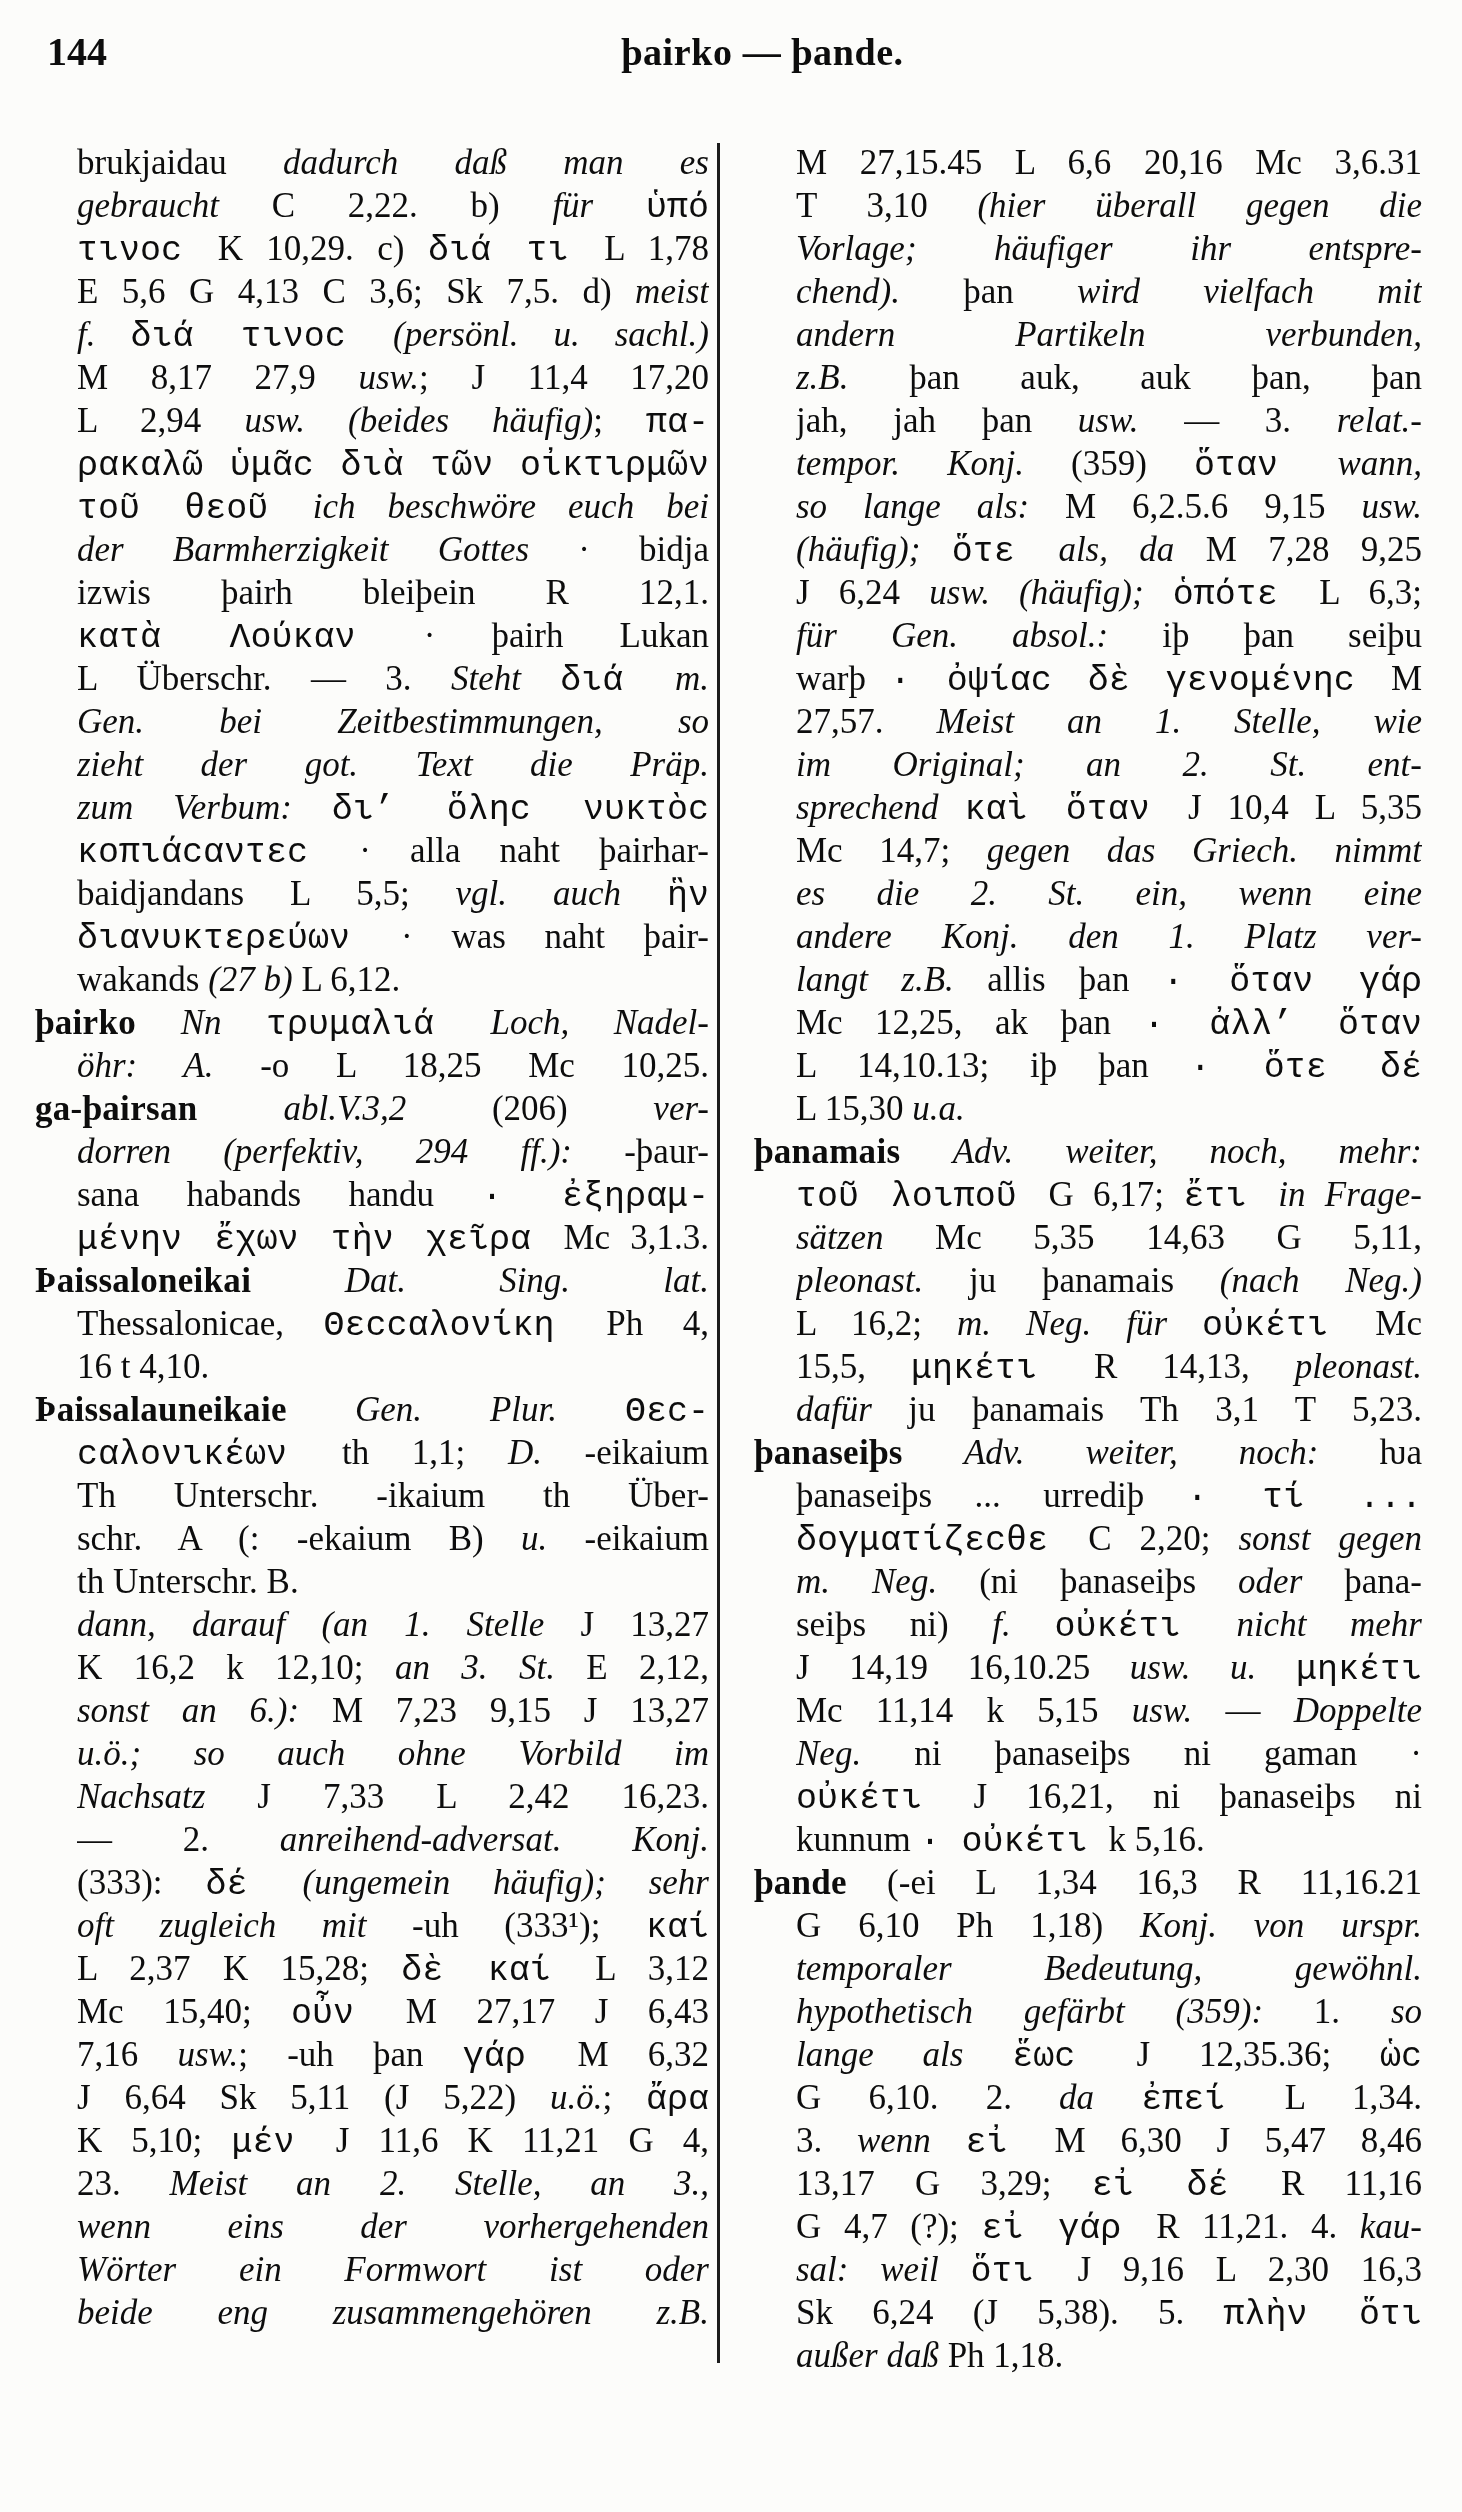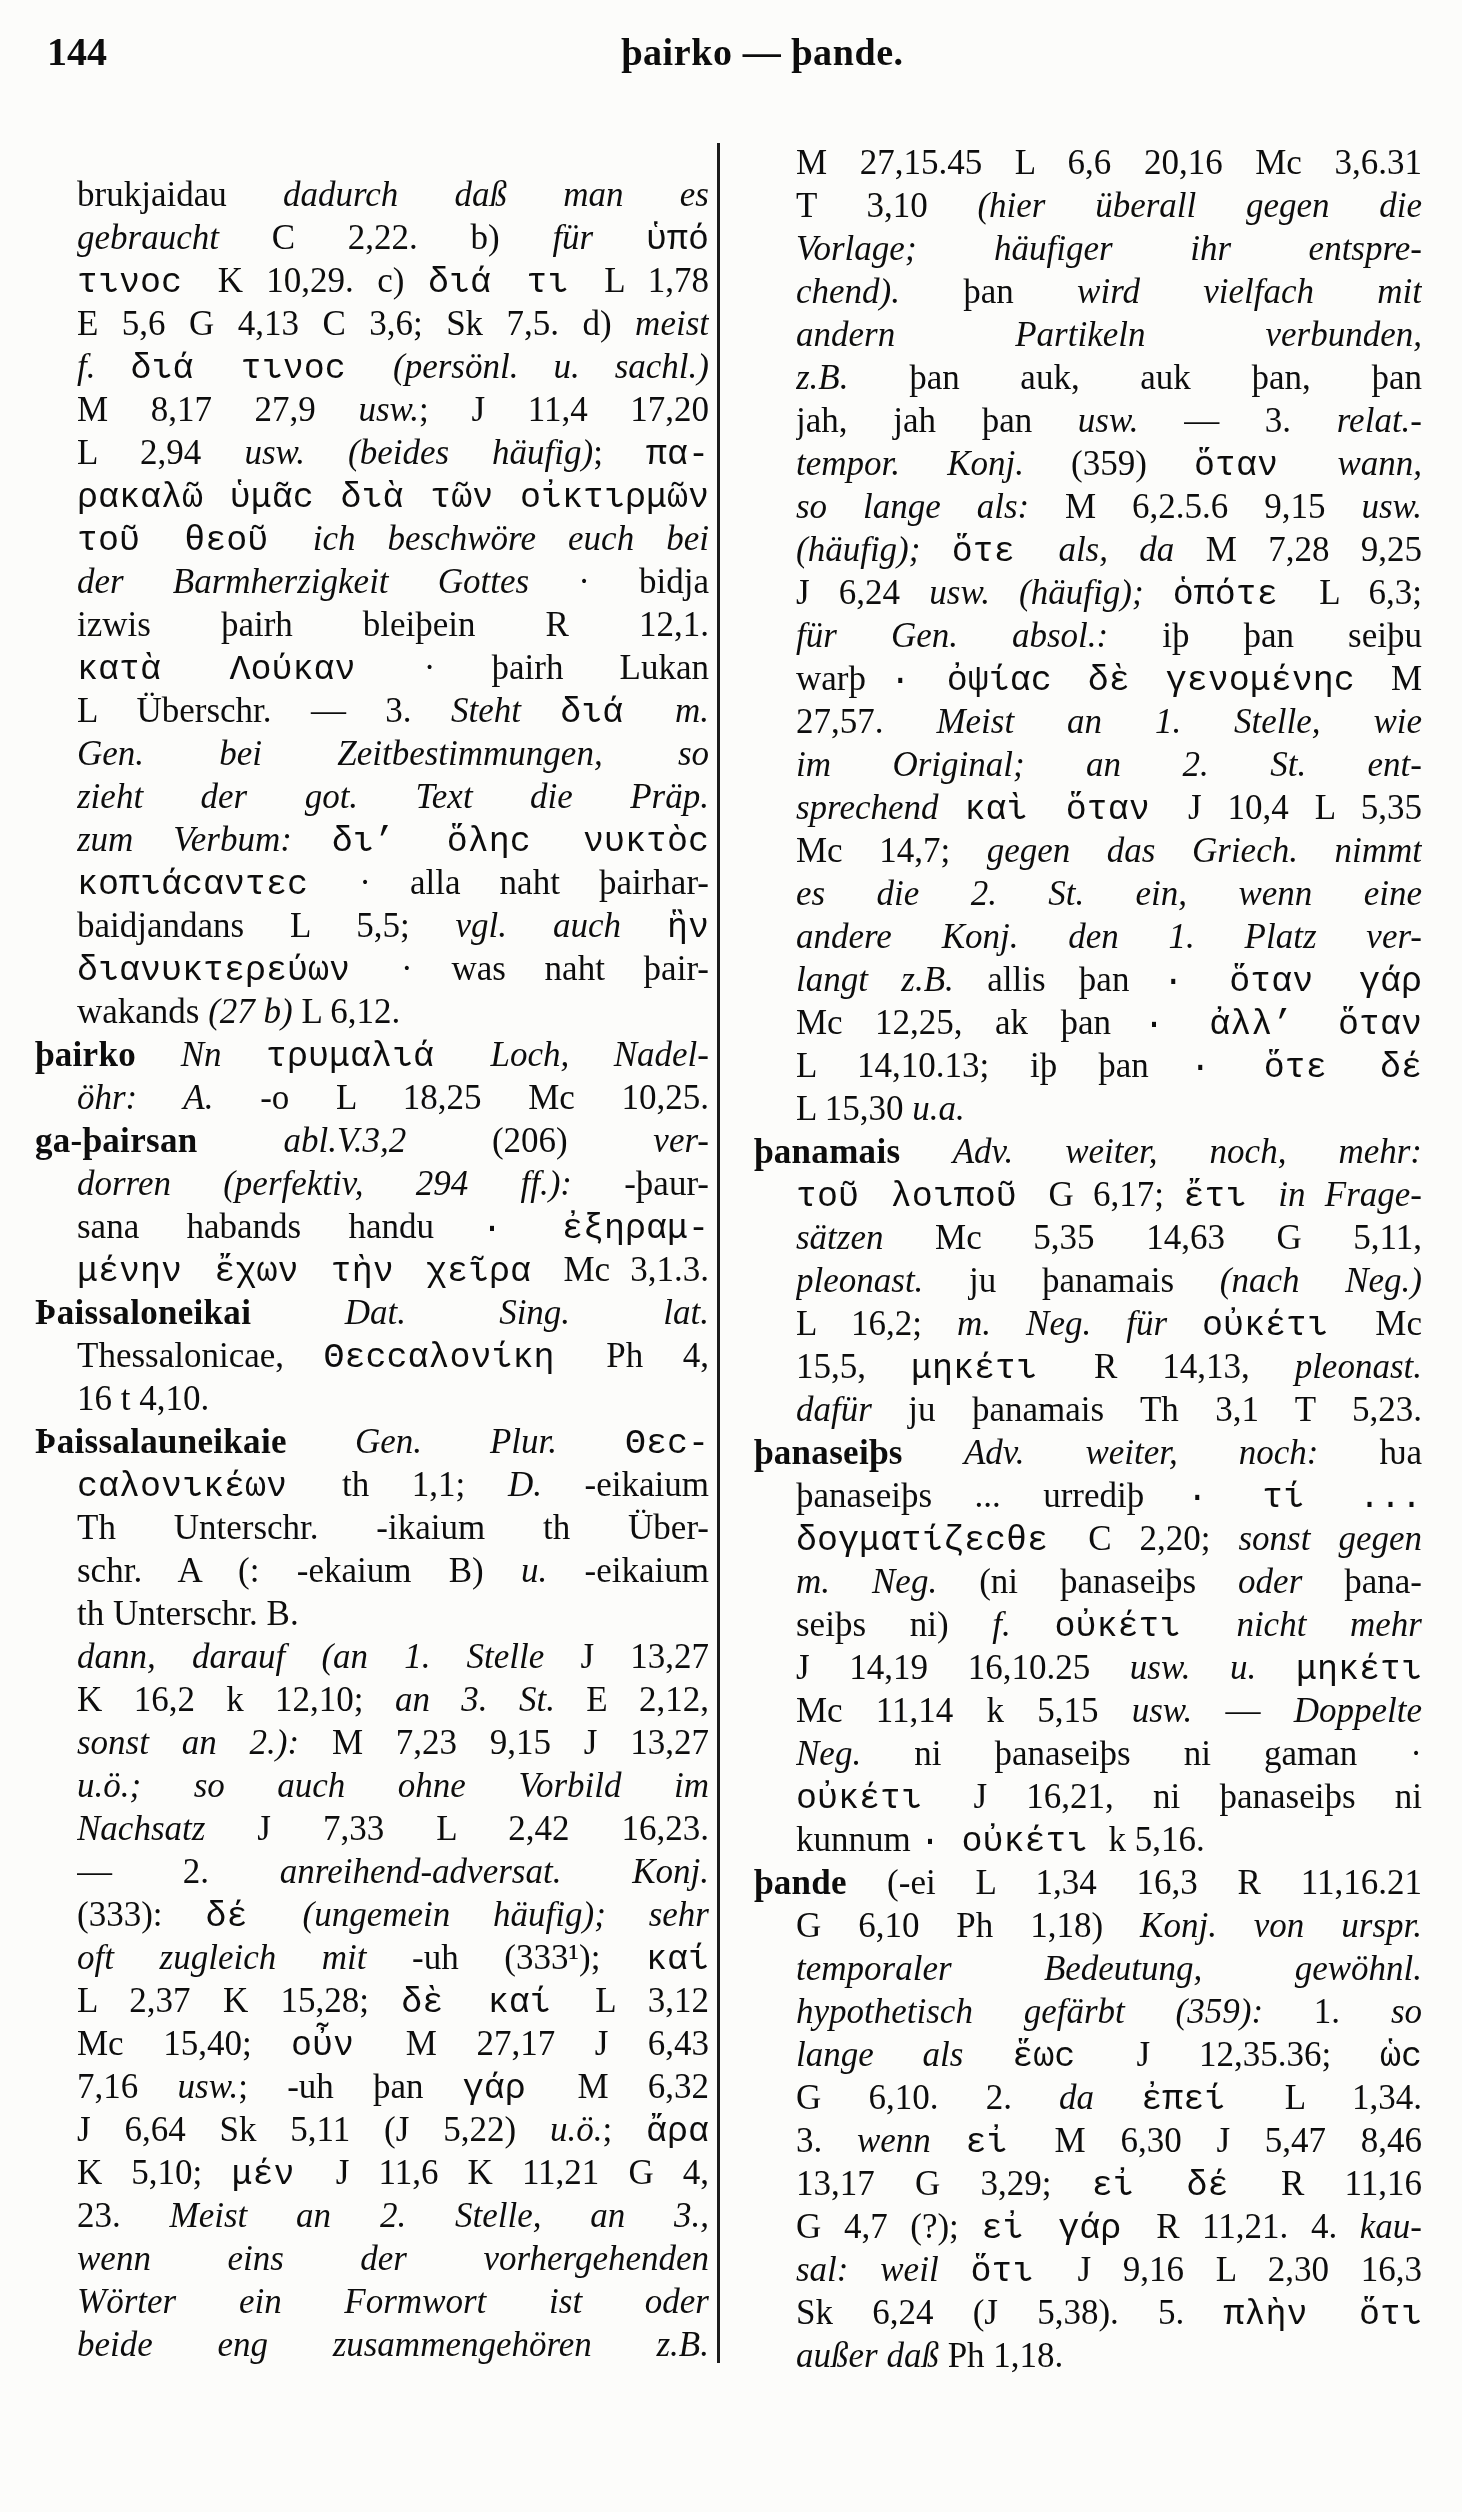--- a/index.html
+++ b/index.html
@@ -8,21 +8,21 @@
     width:1463px; height:2512px; position:relative;
     background:var(--paper); color:var(--ink);
     font-family:"Liberation Serif","DejaVu Serif",serif;
     font-size:35px; overflow:hidden;
   }
   .runhead { position:absolute; top:23.5px; left:12px; width:100%; height:56px;font-family:Liberation Serif, serif; }
   .pagenum { position:absolute; left:35px; top:0; font-weight:bold; font-size:40px; line-height:56px; }
   .runtitle { position:absolute; left:0; right:0; top:0; text-align:center; font-weight:bold; font-size:38px; line-height:56px; letter-spacing:0.6px;padding-left:38px; }
   .divider { position:absolute; left:717px; top:143px; width:2.5px; height:2220px; background:#1c1c1c; }
   .col { position:absolute; top:141px; }
-  .col0 { left:35px;  width:674px;margin-top:32px; }
+  .col0 { left:35px;  width:674px; }
   .col1 { left:754px; width:668px; }
   .line {
     height:43px; line-height:43px; overflow:hidden;
     text-align:justify; text-align-last:justify; -moz-text-align-last:justify;
     margin-left:42px;
   }
   .line.hang { margin-left:0; }
   .line.end  { text-align-last:left; -moz-text-align-last:left; }
   .rn { font-style:normal; }
   .it { font-style:italic; }
@@ -69,21 +69,21 @@
     <div class="line hang"><span class="bd rn">Þaissaloneikai </span><span class="it">Dat. Sing. lat.</span></div>
     <div class="line"><span class="rn">Thessalonicae, </span><span class="gk">Θεccαλονίκη </span><span class="rn">Ph 4,</span></div>
     <div class="line end"><span class="rn">16 t 4,10.</span></div>
     <div class="line hang"><span class="bd rn">Þaissalauneikaie </span><span class="it">Gen. Plur. </span><span class="gk">Θεc-</span></div>
     <div class="line"><span class="gk">cαλονικέων </span><span class="rn">th 1,1; </span><span class="it">D. </span><span class="rn">-eikaium</span></div>
     <div class="line"><span class="rn">Th Unterschr. -ikaium th Über-</span></div>
     <div class="line"><span class="rn">schr. A (: -ekaium B) </span><span class="it">u. </span><span class="rn">-eikaium</span></div>
     <div class="line end"><span class="rn">th Unterschr. B.</span></div>
     <div class="line"><span class="it">dann, darauf (an 1. Stelle </span><span class="rn">J 13,27</span></div>
     <div class="line"><span class="rn">K 16,2 k 12,10; </span><span class="it">an 3. St. </span><span class="rn">E 2,12,</span></div>
-    <div class="line"><span class="it">sonst an 2.): </span><span class="rn">M 7,23 9,15 J 13,27</span></div>
+    <div class="line"><span class="it">sonst an 6.): </span><span class="rn">M 7,23 9,15 J 13,27</span></div>
     <div class="line"><span class="it">u.ö.; so auch ohne Vorbild im</span></div>
     <div class="line"><span class="it">Nachsatz </span><span class="rn">J 7,33 L 2,42 16,23.</span></div>
     <div class="line"><span class="rn">— 2. </span><span class="it">anreihend-adversat. Konj.</span></div>
     <div class="line"><span class="rn">(333): </span><span class="gk">δέ </span><span class="it">(ungemein häufig); sehr</span></div>
     <div class="line"><span class="it">oft zugleich mit </span><span class="rn">-uh (333¹); </span><span class="gk">καί</span></div>
     <div class="line"><span class="rn">L 2,37 K 15,28; </span><span class="gk">δὲ καί </span><span class="rn">L 3,12</span></div>
     <div class="line"><span class="rn">Mc 15,40; </span><span class="gk">οὖν </span><span class="rn">M 27,17 J 6,43</span></div>
     <div class="line"><span class="rn">7,16 </span><span class="it">usw.</span><span class="rn">; -uh þan </span><span class="gk">γάρ </span><span class="rn">M 6,32</span></div>
     <div class="line"><span class="rn">J 6,64 Sk 5,11 (J 5,22) </span><span class="it">u.ö.</span><span class="rn">; </span><span class="gk">ἄρα</span></div>
     <div class="line"><span class="rn">K 5,10; </span><span class="gk">μέν </span><span class="rn">J 11,6 K 11,21 G 4,</span></div>

